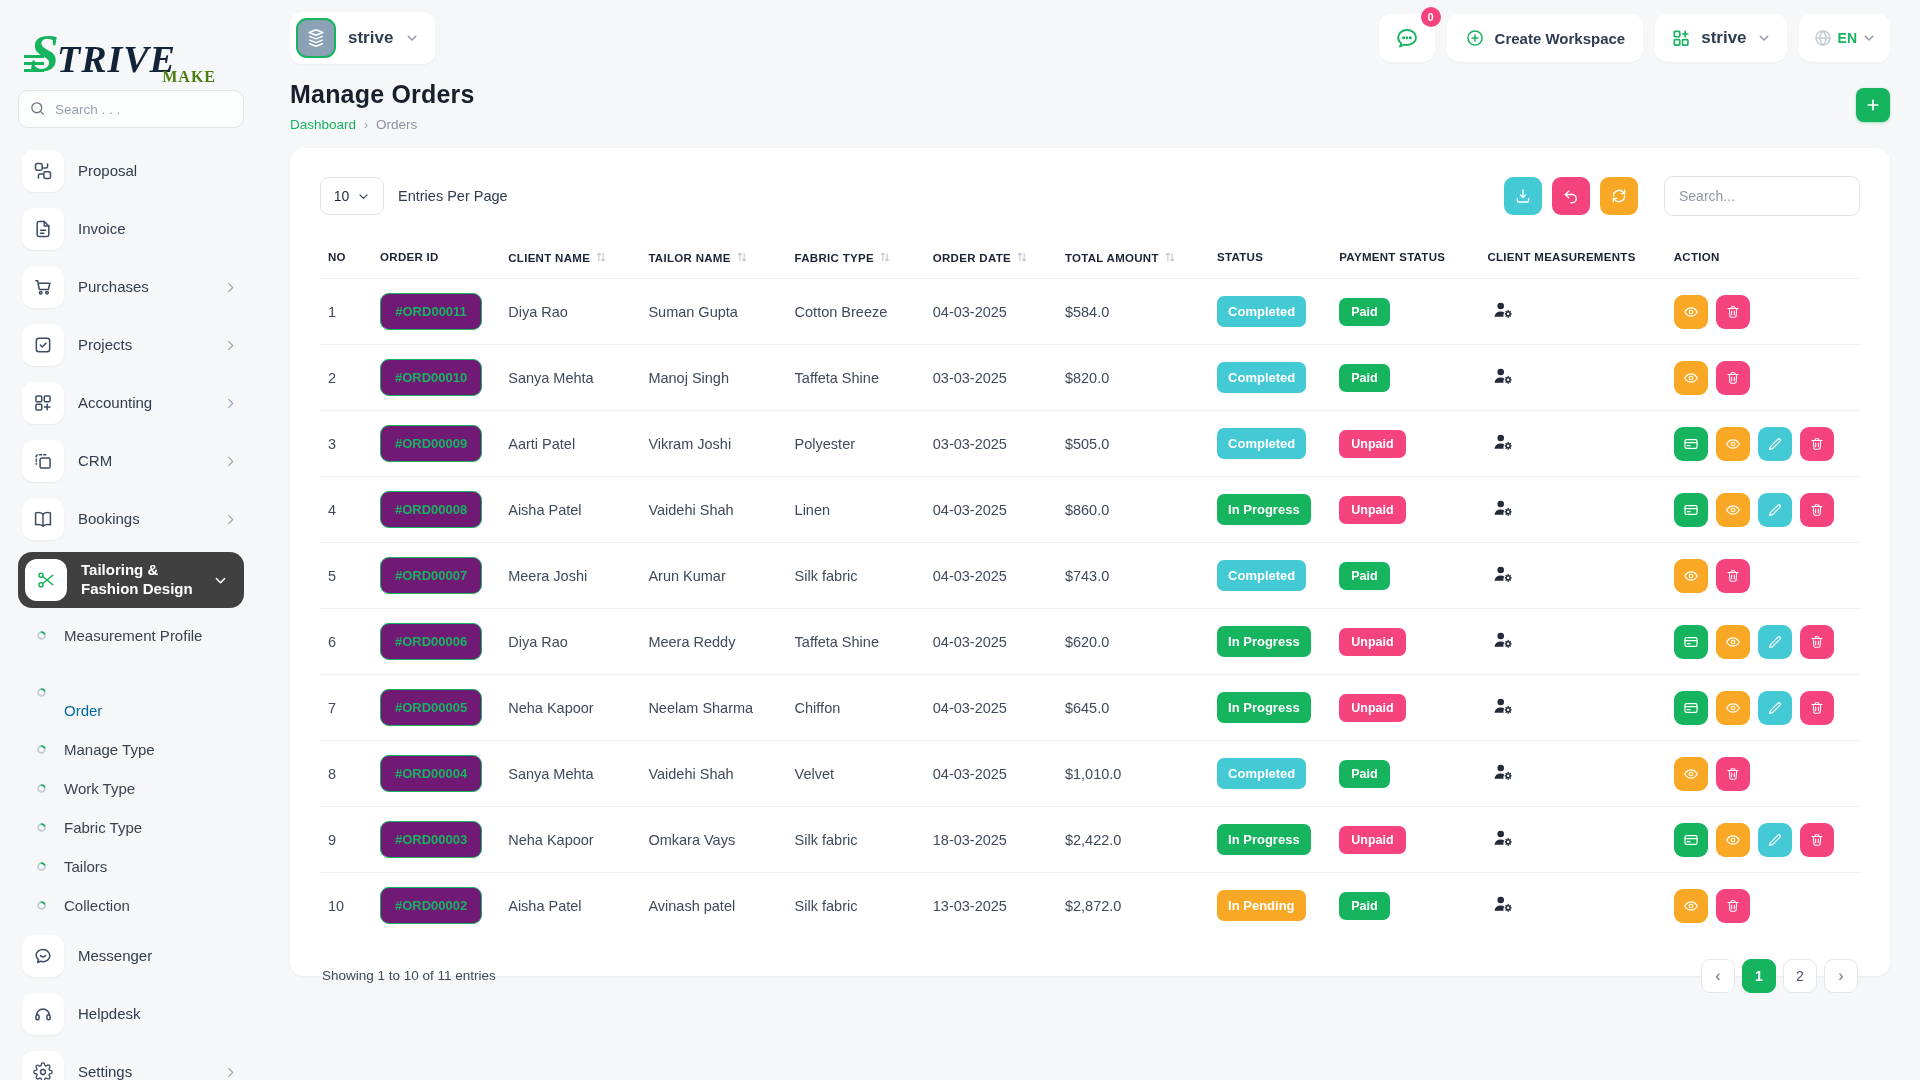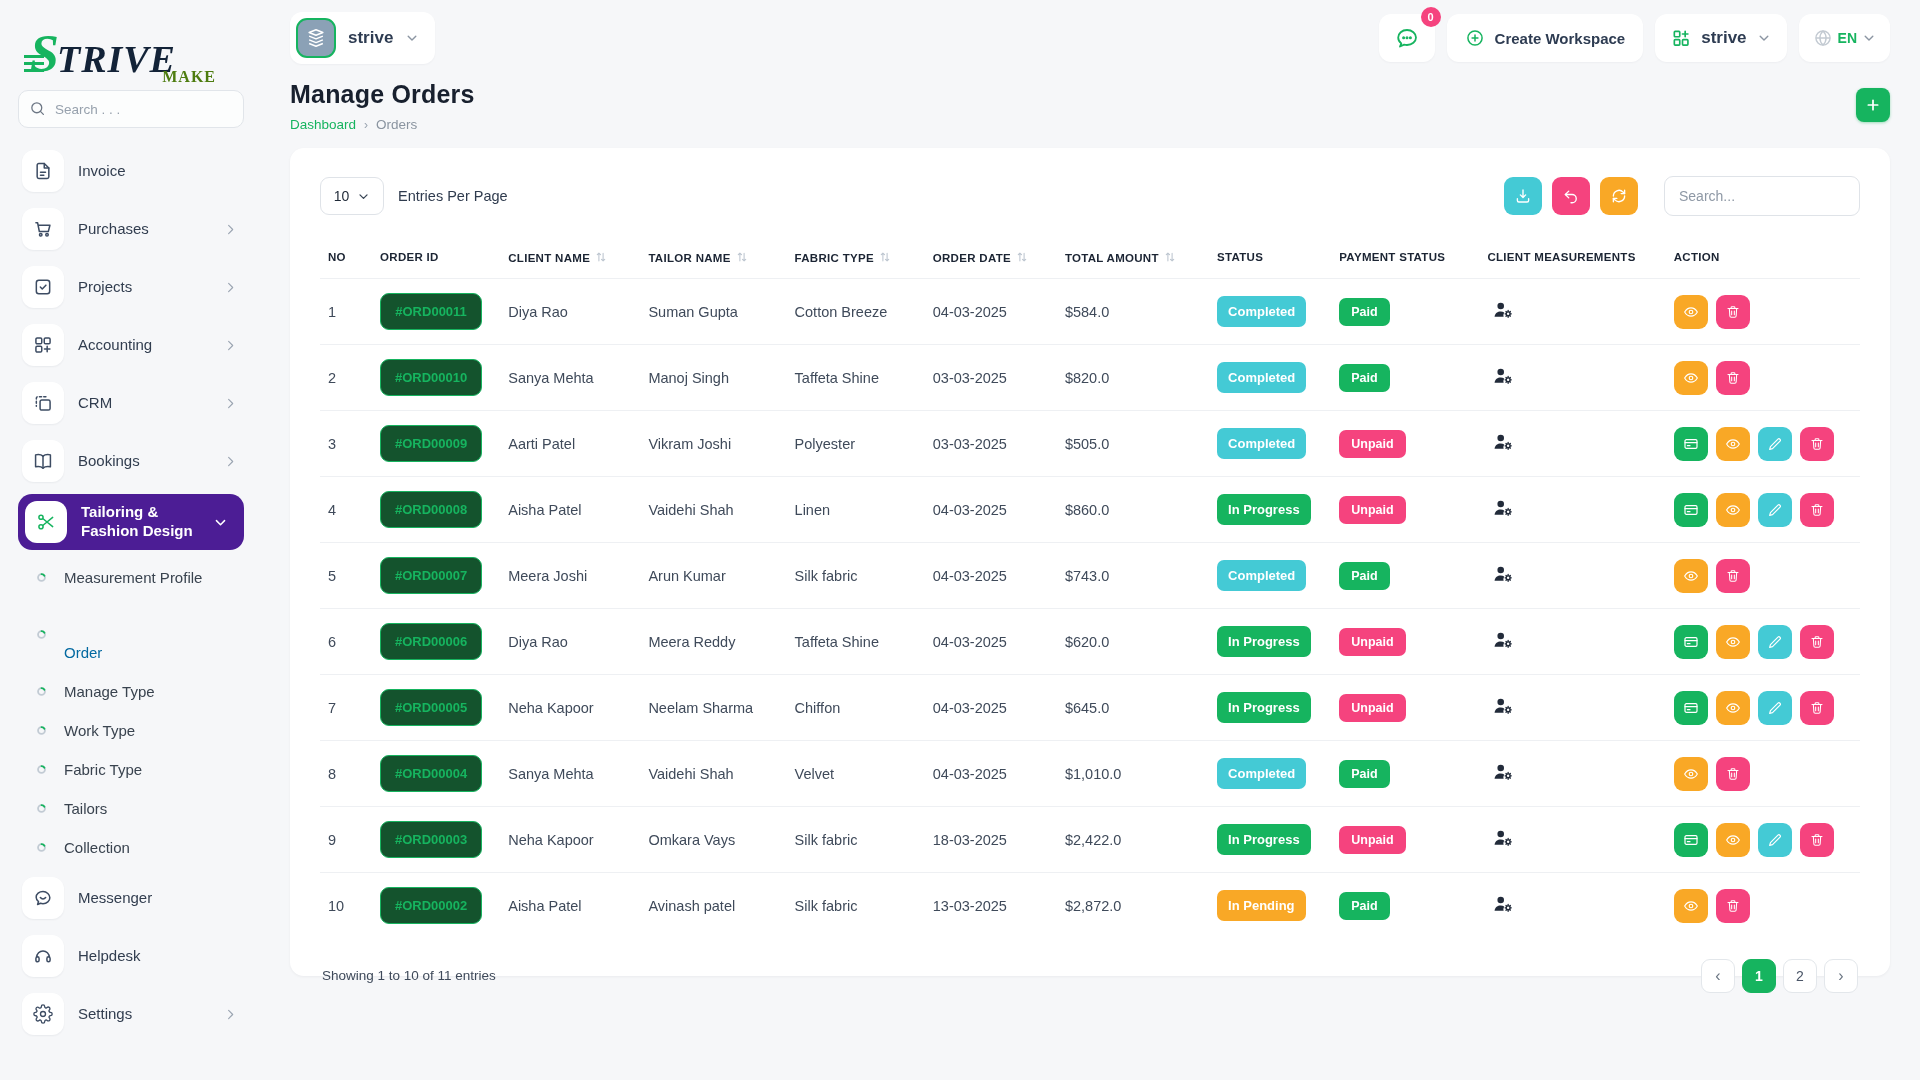--- a/index.html
+++ b/index.html
@@ -26,21 +26,21 @@
   .side-search input::placeholder { color:#97a1ad; }
   .side-search .icon { position:absolute; left:11px; top:10px; width:17px; height:17px; color:#6c7684; }
 
   .menu { list-style:none; }
   .menu-item { display:flex; align-items:center; gap:14px; padding:4px 6px 4px 4px; margin-bottom:8px; border-radius:14px; cursor:pointer; }
   .mi { width:42px; height:42px; min-width:42px; border-radius:12px; background:#fff; display:flex; align-items:center; justify-content:center;
     color:#3d4c63; box-shadow:0 1px 2px rgba(20,30,50,.06); }
   .mi .icon { width:20px; height:20px; }
   .menu-item .label { flex:1; font-size:15px; font-weight:500; color:#313d4f; line-height:1.25; }
   .menu-item .chev { width:15px; height:15px; color:#9aa4b1; }
-  .menu-item.active { background:#4c1d95; padding:7px 16px 7px 7px; }
+  .menu-item.active { background:#404040; padding:7px 16px 7px 7px; }
   .menu-item.active .mi { color:#16b45f; box-shadow:none; }
   .menu-item.active .label { color:#fff; font-weight:700; }
   .menu-item.active .chev { color:#fff; }
   .submenu { list-style:none; margin:2px 0 6px 0;text-align:center; }
   .submenu-item { display:flex; align-items:center; gap:17px; padding:11px 4px 11px 18px; cursor:pointer; }
   .submenu-item .dot { width:11px; height:11px; }
   .submenu-item .slabel { font-size:15px; color:#39434f; font-weight:500; }
   .submenu-item.active .slabel { color:#0369a1;margin-top:36px; }
 
   
@@ -91,21 +91,21 @@
   .tool-btn .icon { width:18px; height:18px; }
   .table-search { width:196px; height:40px; border:1px solid #dfe3e8; border-radius:9px; padding:0 14px; font-size:14px; color:#4a5567;
     outline:none; margin-left:16px; font-family:inherit; }
   .table-search::placeholder { color:#8e98a5; }
 
   table { width:100%; border-collapse:collapse; table-layout:fixed; }
   th { text-align:left; font-size:11.5px; font-weight:800; color:#1b2433; letter-spacing:.3px; padding:10px 8px 14px 8px; white-space:nowrap; }
   th .sort { width:14px; height:14px; color:#bcc5cf; vertical-align:-2px; margin-left:4px; }
   td { padding:14px 8px; border-top:1px solid #eef0f3; font-size:14.5px; color:#3f4a5a; vertical-align:middle; height:66px; }
   .order-chip { display:inline-block; width:102px; text-align:center; padding:10px 0; border:1px solid #16b45f; border-radius:9px;
-    color:#16b45f; font-size:13px; font-weight:600; cursor:pointer; background:#14532d; }
+    color:#16b45f; font-size:13px; font-weight:600; cursor:pointer; background:#701a75; }
   .badge { display:inline-block; border-radius:7px; color:#fff; font-weight:600; }
   .badge.status { padding:8px 11px; font-size:13px; }
   .badge.pay { padding:7px 12px; font-size:12.5px; }
   .meas-btn { width:24px; height:22px; color:#222b3a; cursor:pointer; margin-left:4px; }
   .actions { display:flex; gap:8px; }
   .act-btn { width:34px; height:34px; border:none; border-radius:9px; color:#fff; cursor:pointer; display:flex; align-items:center; justify-content:center; }
   .act-btn .icon { width:16px; height:16px; }
 
   .table-footer { display:flex; justify-content:space-between; align-items:center; padding:20px 2px 20px 2px; }
   .summary { font-size:13.5px; color:#3f4a5a; }
@@ -128,20 +128,32 @@
   <div class="side-search">
     <span class="icon">
         <svg viewBox="0 0 24 24" fill="none" stroke="currentColor" stroke-width="1.8" stroke-linecap="round" stroke-linejoin="round">
           <circle cx="11" cy="11" r="7"></circle>
           <path d="M20.3 20.3l-4.2-4.2"></path>
         </svg>
       </span>
     <input type="text" placeholder="Search . . ." style="">
   </div>
   <ul class="menu" id="menu">
+      <li class="menu-item">
+        <span class="mi">
+          <span class="icon ">
+            <svg viewBox="0 0 24 24" fill="none" stroke="currentColor" stroke-width="1.8" stroke-linecap="round" stroke-linejoin="round">
+              <rect x="3" y="3" width="8" height="8" rx="2"></rect>
+              <rect x="13" y="13" width="8" height="8" rx="2"></rect>
+              <path d="M17.5 3.5v3a2 2 0 0 1-2 2h-4M6.5 20.5v-3a2 2 0 0 1 2-2h4"></path>
+            </svg>
+          </span>
+        </span>
+        <span class="label">Proposal</span>
+      </li>
       <li class="menu-item">
         <span class="mi">
           <span class="icon ">
             <svg viewBox="0 0 24 24" fill="none" stroke="currentColor" stroke-width="1.8" stroke-linecap="round" stroke-linejoin="round">
               <path d="M13.5 3H7a2 2 0 0 0-2 2v14a2 2 0 0 0 2 2h10a2 2 0 0 0 2-2V8.5z"></path>
               <path d="M13.5 3v5.5H19"></path>
               <path d="M9 13.5h6M9 17h4"></path>
             </svg>
           </span>
         </span>

